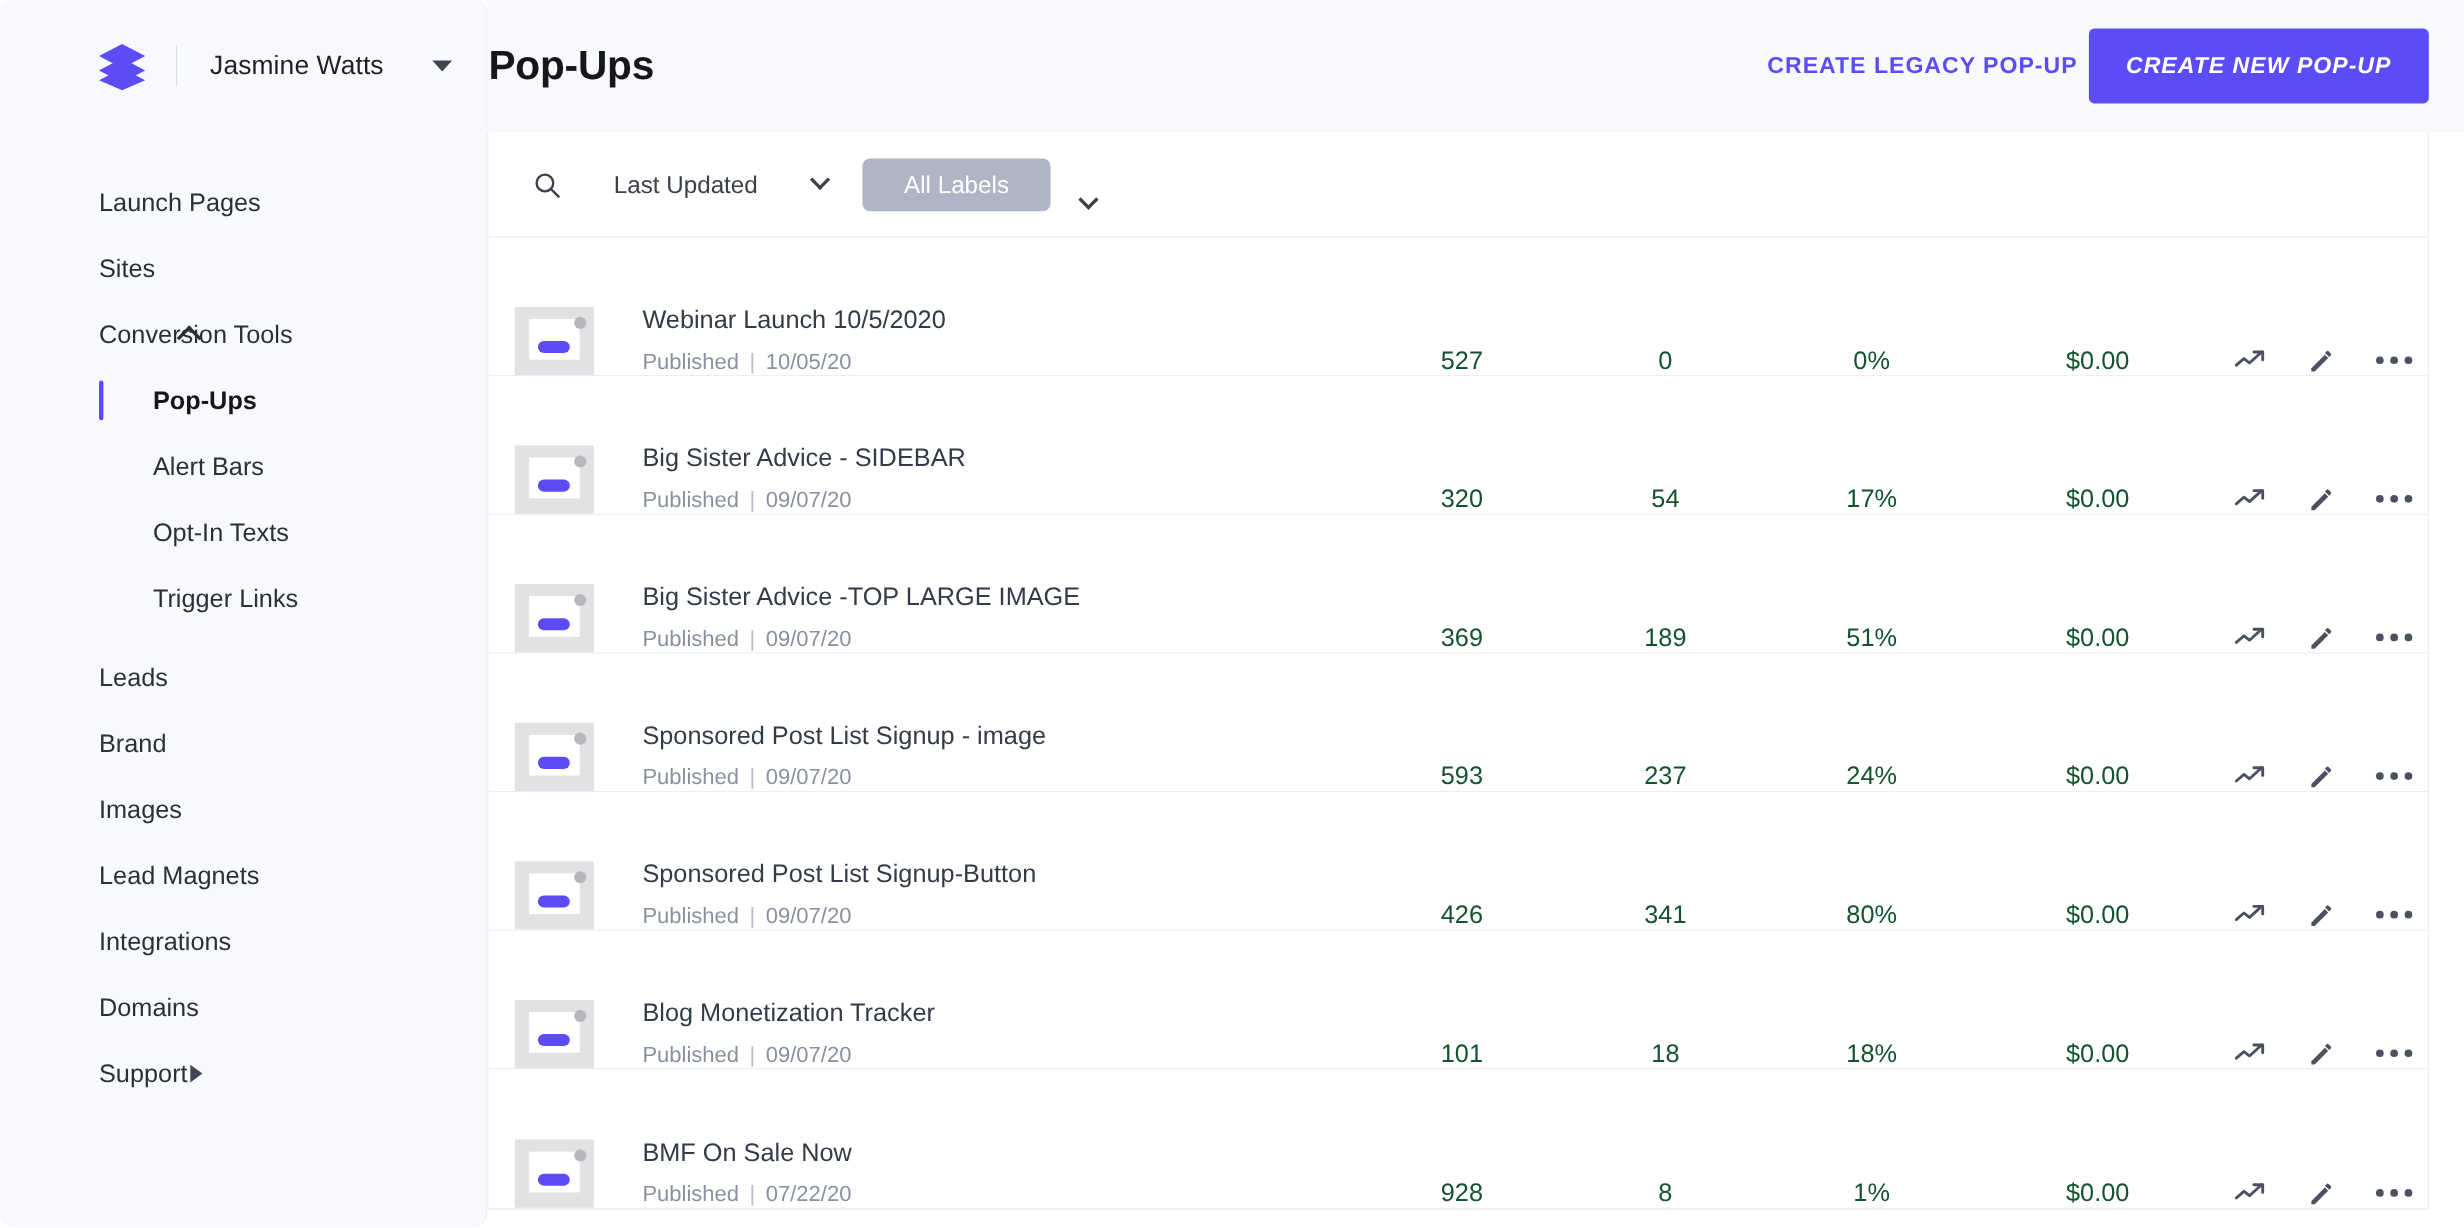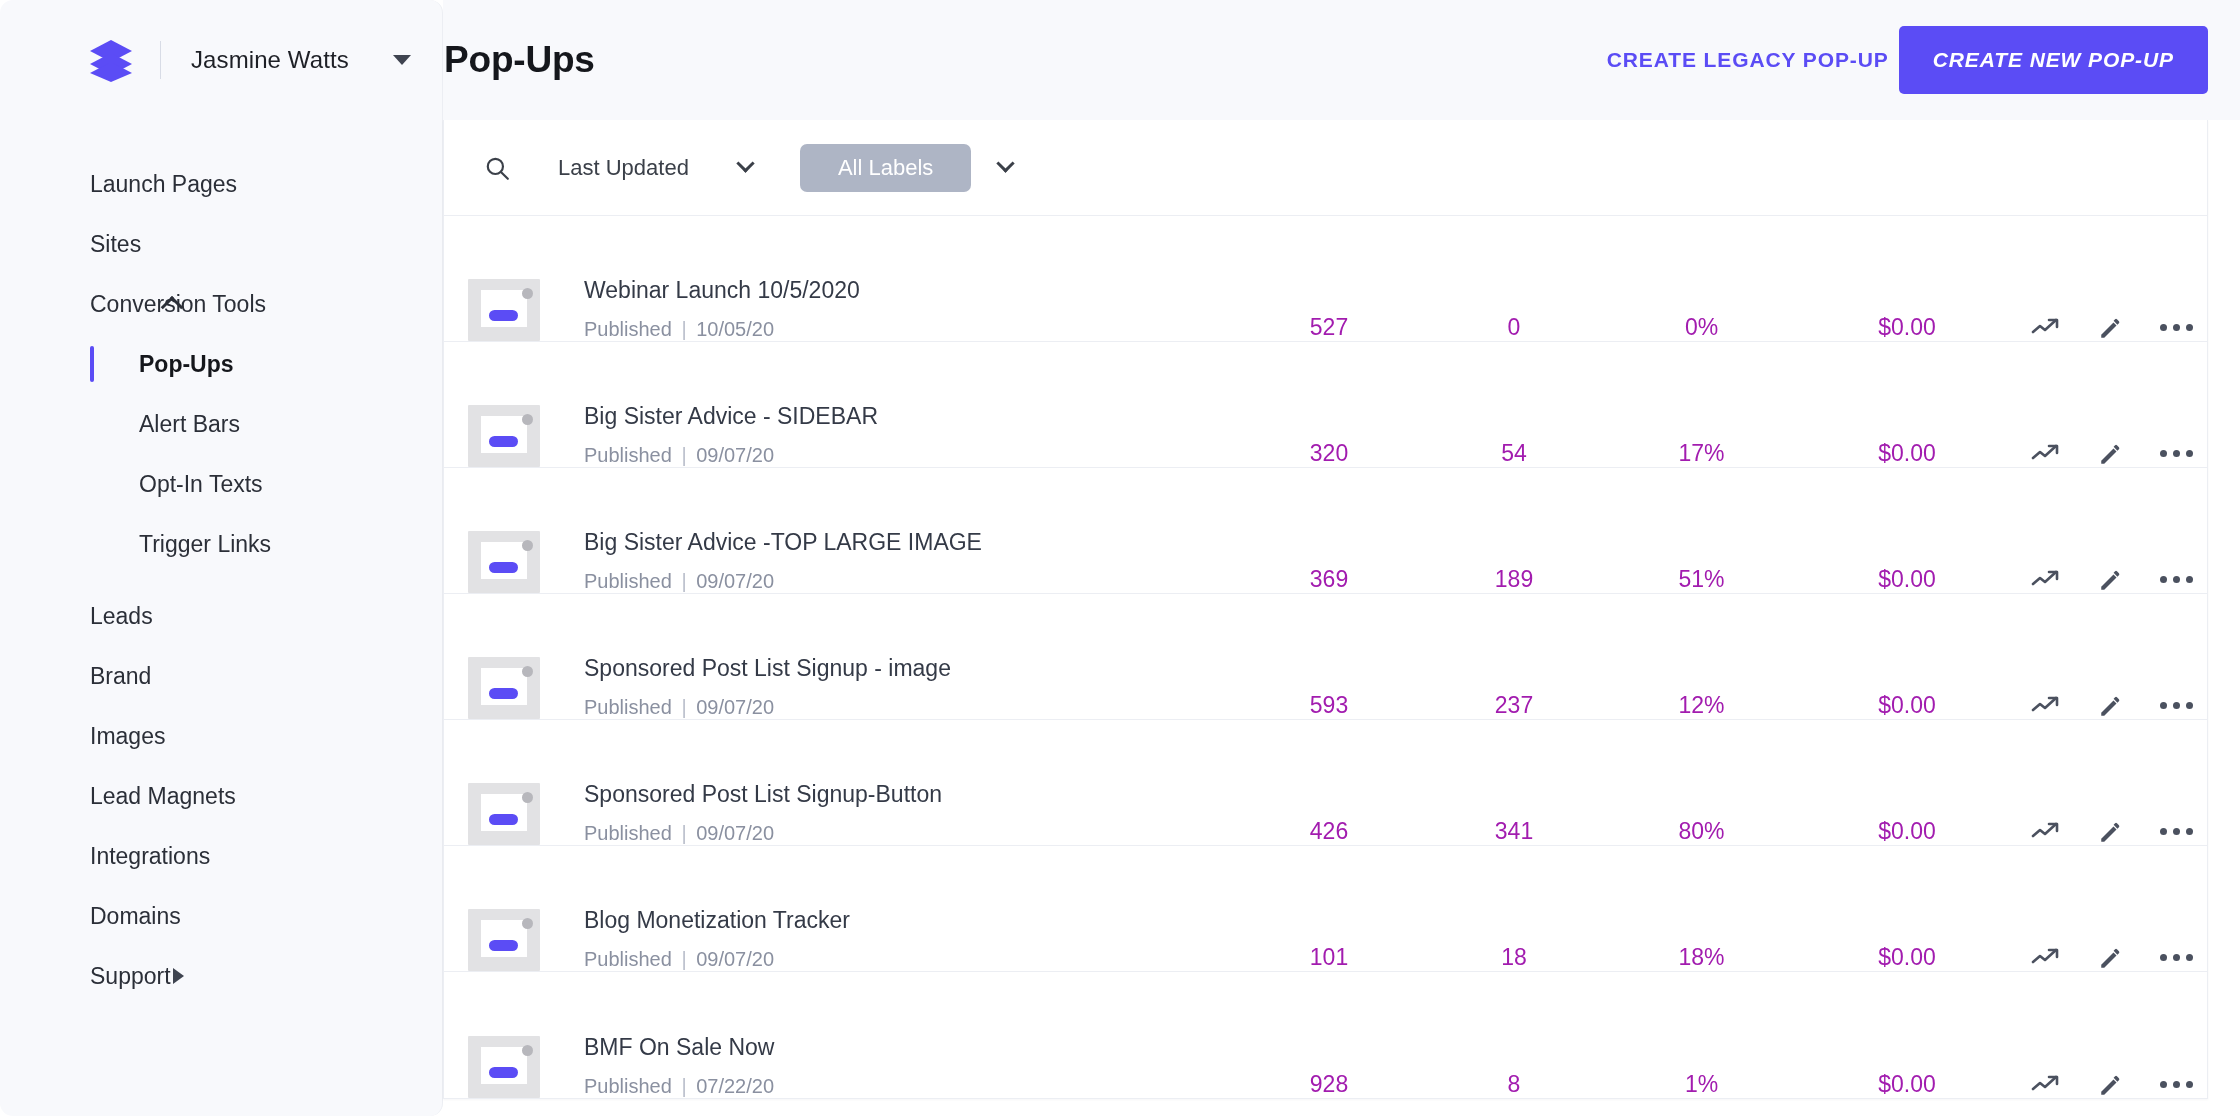--- a/index.html
+++ b/index.html
@@ -115,21 +115,21 @@
   .search-icon { width: 26px; height: 26px; flex: 0 0 26px; cursor: pointer; }
   .sortdd {
     display: flex; align-items: center; margin-left: 48px; cursor: pointer; gap: 32px;
   }
   .sortdd .label { font-size: 22px; color: #3B4049; }
   .chev-down {
     width: 13px; height: 13px; margin-left: 18px;
     border-right: 3px solid #3B4049; border-bottom: 3px solid #3B4049;
     transform: translateY(-4px) rotate(45deg);
   }
-  .labelsdd { display: flex; align-items: center; margin-left: 48px; cursor: pointer; }
+  .labelsdd { display: flex; align-items: flex-end; margin-left: 32px; cursor: pointer; }
   .pill {
     background: #AEB5C5; color: #fff; font-size: 22px;
     border-radius: 7px; padding: 11px 38px; white-space: nowrap;
   }
   .labelsdd .chev-down { margin-left: 28px; }
 
   .col-heads {
     margin-left: auto; display: flex; align-items: center;
     font-size: 21px; color: #6A7185; padding-right: 0;
   }
@@ -163,21 +163,21 @@
     position: absolute; right: 7px; top: 9px;
     width: 11px; height: 11px; background: #B7B7BC; border-radius: 50%;
   }
   .rowinfo { margin-left: 44px; }
   .rowtitle { font-size: 23px; color: #343A47; line-height: 1.2; }
   .rowmeta { font-size: 20px; color: #8A90A0; margin-top: 13px; }
   .rowmeta .sep { color: #B9BECB; padding: 0 4px; }
 
   .cells { margin-left: auto; display: flex; align-items: center; }
   .cell {
-    text-align: center; font-size: 23px; color: #a21caf;
+    text-align: center; font-size: 23px; color: #14532d;
     white-space: nowrap;
   }
   .cell.visitors { width: 210px; }
   .cell.conv     { width: 160px; }
   .cell.rate     { width: 215px; }
   .cell.earn     { width: 196px; }
 
   .actions {
     width: 202px; display: flex; align-items: center;
     justify-content: space-between; padding: 0 14px 0 26px;
@@ -419,21 +419,21 @@
       <div class="rowtitle">Sponsored Post List Signup - image</div>
       <div class="rowmeta">
         <span>Published</span>
         <span class="sep">|</span>
         <span>09/07/20</span>
       </div>
     </div>
     <div class="cells">
       <div class="cell visitors">593</div>
       <div class="cell conv">237</div>
-      <div class="cell rate">12%</div>
+      <div class="cell rate">24%</div>
       <div class="cell earn">$0.00</div>
       <div class="actions">
         <span class="act">
           <svg width="30" height="24" viewBox="0 0 30 24" fill="none">
             <polyline points="2,16 9,10 14,14 25,4" stroke="#4B515F" stroke-width="2.6" stroke-linecap="round" stroke-linejoin="round"></polyline>
             <polyline points="18,4 26,4 26,11" stroke="#4B515F" stroke-width="2.6" stroke-linecap="round" stroke-linejoin="round"></polyline>
           </svg>
         </span>
         <span class="act">
           <svg width="26" height="26" viewBox="0 0 24 24" fill="none">

